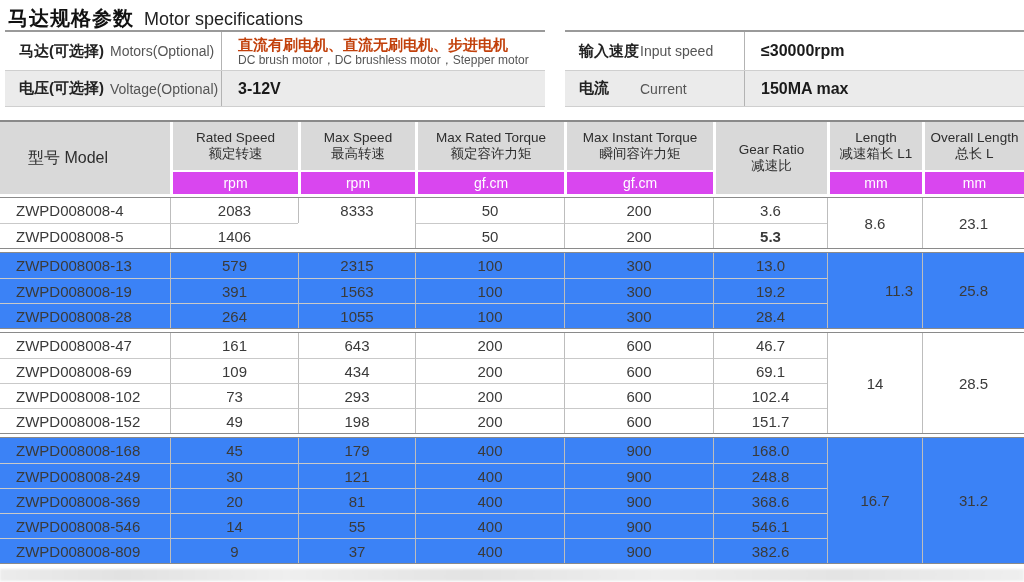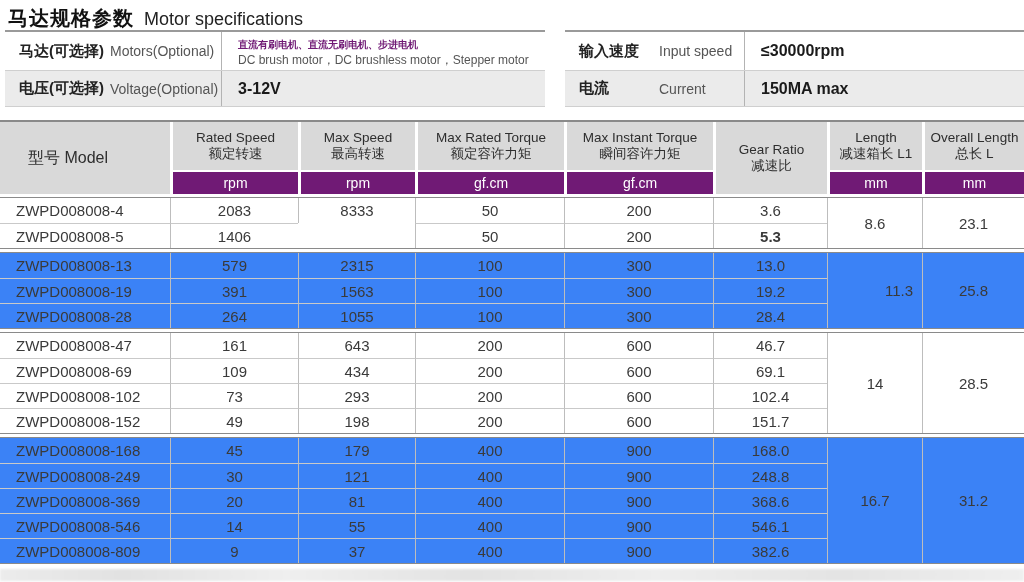--- a/index.html
+++ b/index.html
@@ -19,40 +19,40 @@
   .itable.left  { width:540px; }
   .itable.right { width:459px; }
   .irow { display:flex; border-bottom:1px solid #cfcfcf; }
   .irow.r1 { height:39px; }
   .irow.r2 { height:36px; }
   .irow.alt { background:#ebebeb; }
   .ilabel { display:flex; align-items:center; padding-left:14px; border-right:1px solid #b3b3b3; }
   .left  .ilabel { width:217px; }
   .right .ilabel { width:180px; }
   .lzh { font-size:15px; font-weight:bold; color:#222; white-space:nowrap; }
-  .right .lzh { width:80px; }
+  .right .lzh { width:61px; }
   .left  .lzh { margin-right:6px; }
   .len { font-size:14px; color:#555; white-space:nowrap; }
   .ivalue { flex:1; display:flex; flex-direction:column; justify-content:center; padding-left:16px; }
-  .v-zh { font-size:10px; font-weight:bold; color:#701a75; line-height:17px; }
+  .v-zh { font-size:15px; font-weight:bold; color:#c2410c; line-height:17px; }
   .v-en { font-size:12px; color:#555; line-height:14px; }
   .v-big { font-size:16px; font-weight:bold; color:#1a1a1a; }
 
   
   .spec { margin-top:13px; }
   .spec-header {
     display:grid; height:74px; border-top:2px solid #8a8a8a; background:#fff;
   }
   .hmodel { background:#d9d9d9; display:flex; align-items:center; padding-left:28px;
             font-size:16px; color:#2e2e2e; grid-row:1; }
   .hcol { display:flex; flex-direction:column; border-left:3px solid #fff; }
   .htitle { flex:1; background:#d9d9d9; display:flex; flex-direction:column;
             align-items:center; justify-content:center; text-align:center;
             font-size:13.5px; line-height:16px; color:#2e2e2e; }
-  .hunit { height:24px; background:#701a75; color:#fff; display:flex; align-items:center;
+  .hunit { height:24px; background:#d946ef; color:#fff; display:flex; align-items:center;
            justify-content:center; font-size:14px; border-top:2px solid #fff; }
   .hcol.full { background:#d9d9d9; }
   .hcol.full .htitle { background:transparent; }
 
   .spec-body { margin-top:3px; }
   .sgroup { display:grid; grid-auto-rows:25px; border-top:1px solid #8a8a8a;
             border-bottom:1px solid #8a8a8a; margin-bottom:3px; background:#fff; }
   .sgroup.alt { background:#3b82f6; }
   .sgroup:last-child { margin-bottom:0; }
   .scell { display:flex; align-items:center; justify-content:center;

